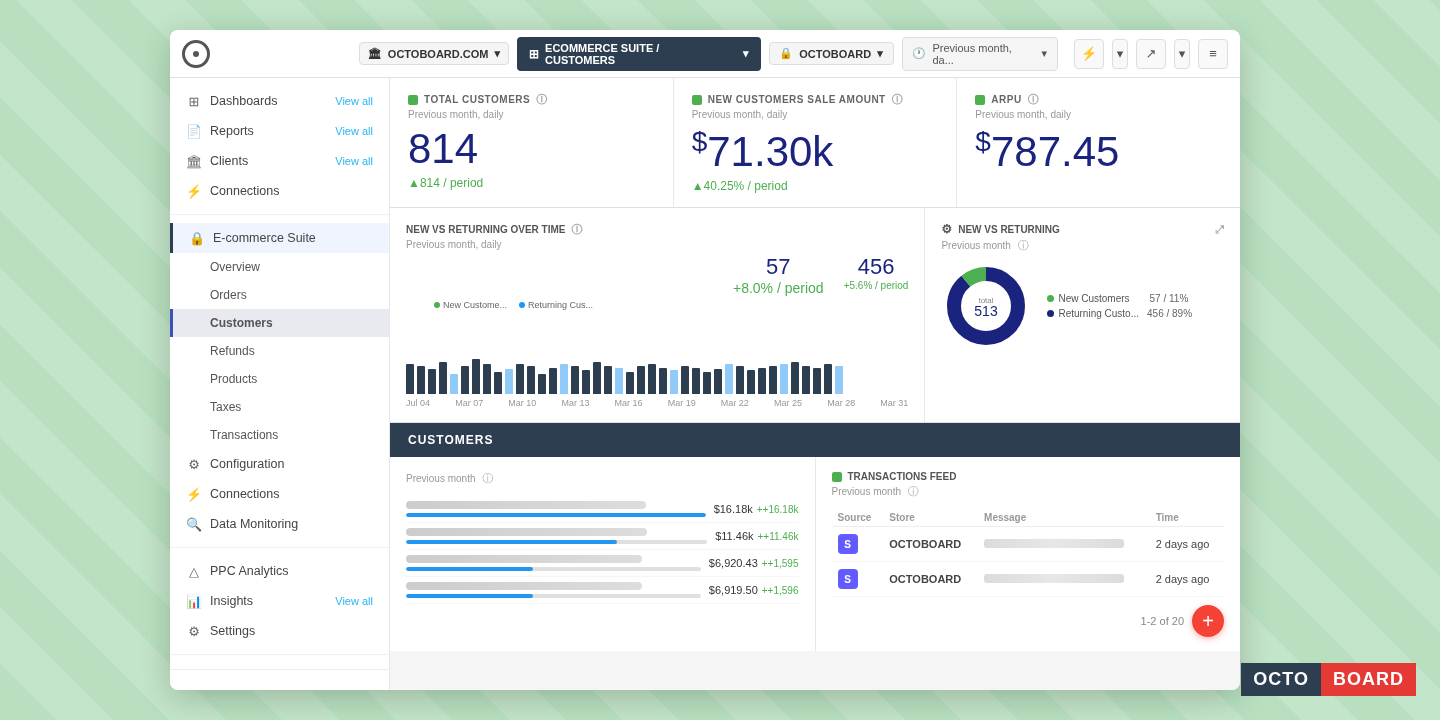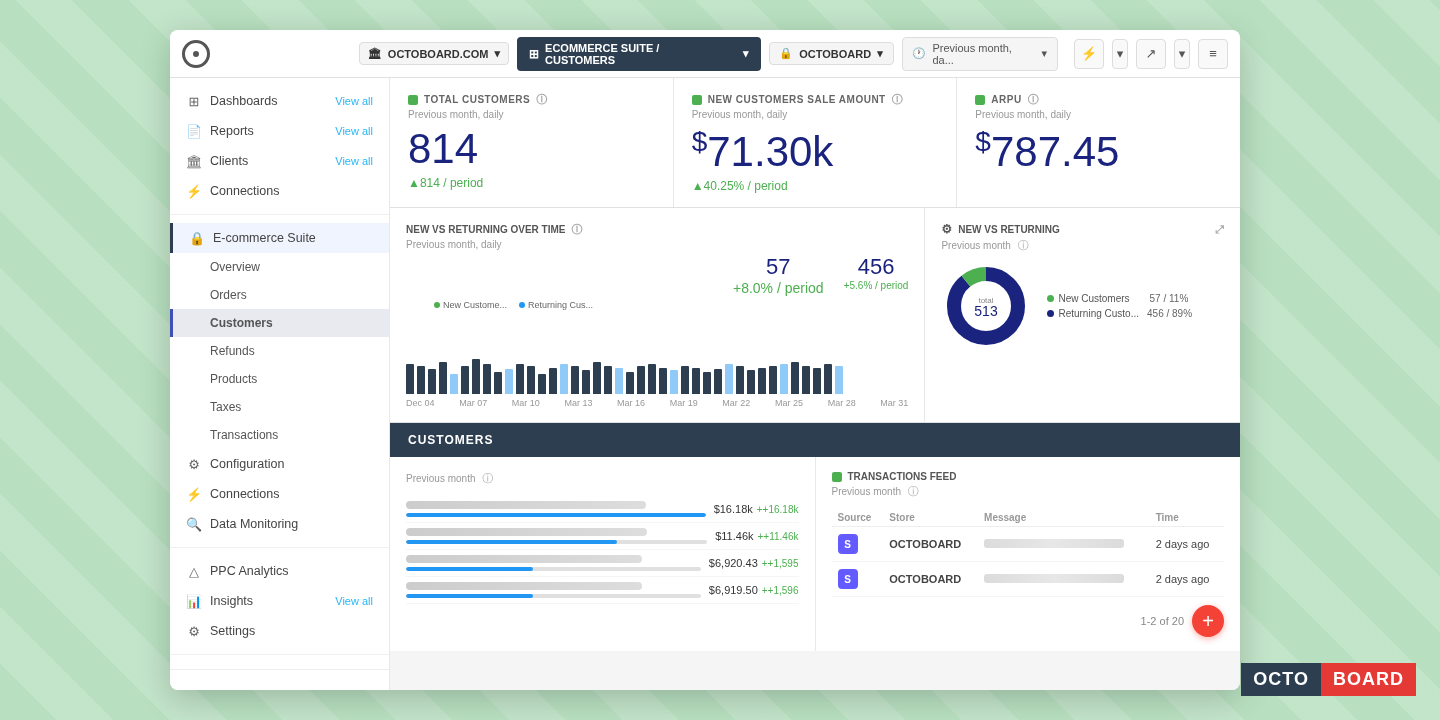--- a/index.html
+++ b/index.html
@@ -643,21 +643,21 @@
               <div class="bar dark" style="height: 26px;"></div>
               <div class="bar dark" style="height: 28px;"></div>
               <div class="bar light" style="height: 30px;"></div>
               <div class="bar dark" style="height: 32px;"></div>
               <div class="bar dark" style="height: 28px;"></div>
               <div class="bar dark" style="height: 26px;"></div>
               <div class="bar dark" style="height: 30px;"></div>
               <div class="bar light" style="height: 28px;"></div>
             </div>
           <div class="chart-xaxis" id="chart-xaxis">
-              <span>Dec 04</span>
+              <span>Jul 04</span>
               <span>Mar 07</span>
               <span>Mar 10</span>
               <span>Mar 13</span>
               <span>Mar 16</span>
               <span>Mar 19</span>
               <span>Mar 22</span>
               <span>Mar 25</span>
               <span>Mar 28</span>
               <span>Mar 31</span>
             </div>

